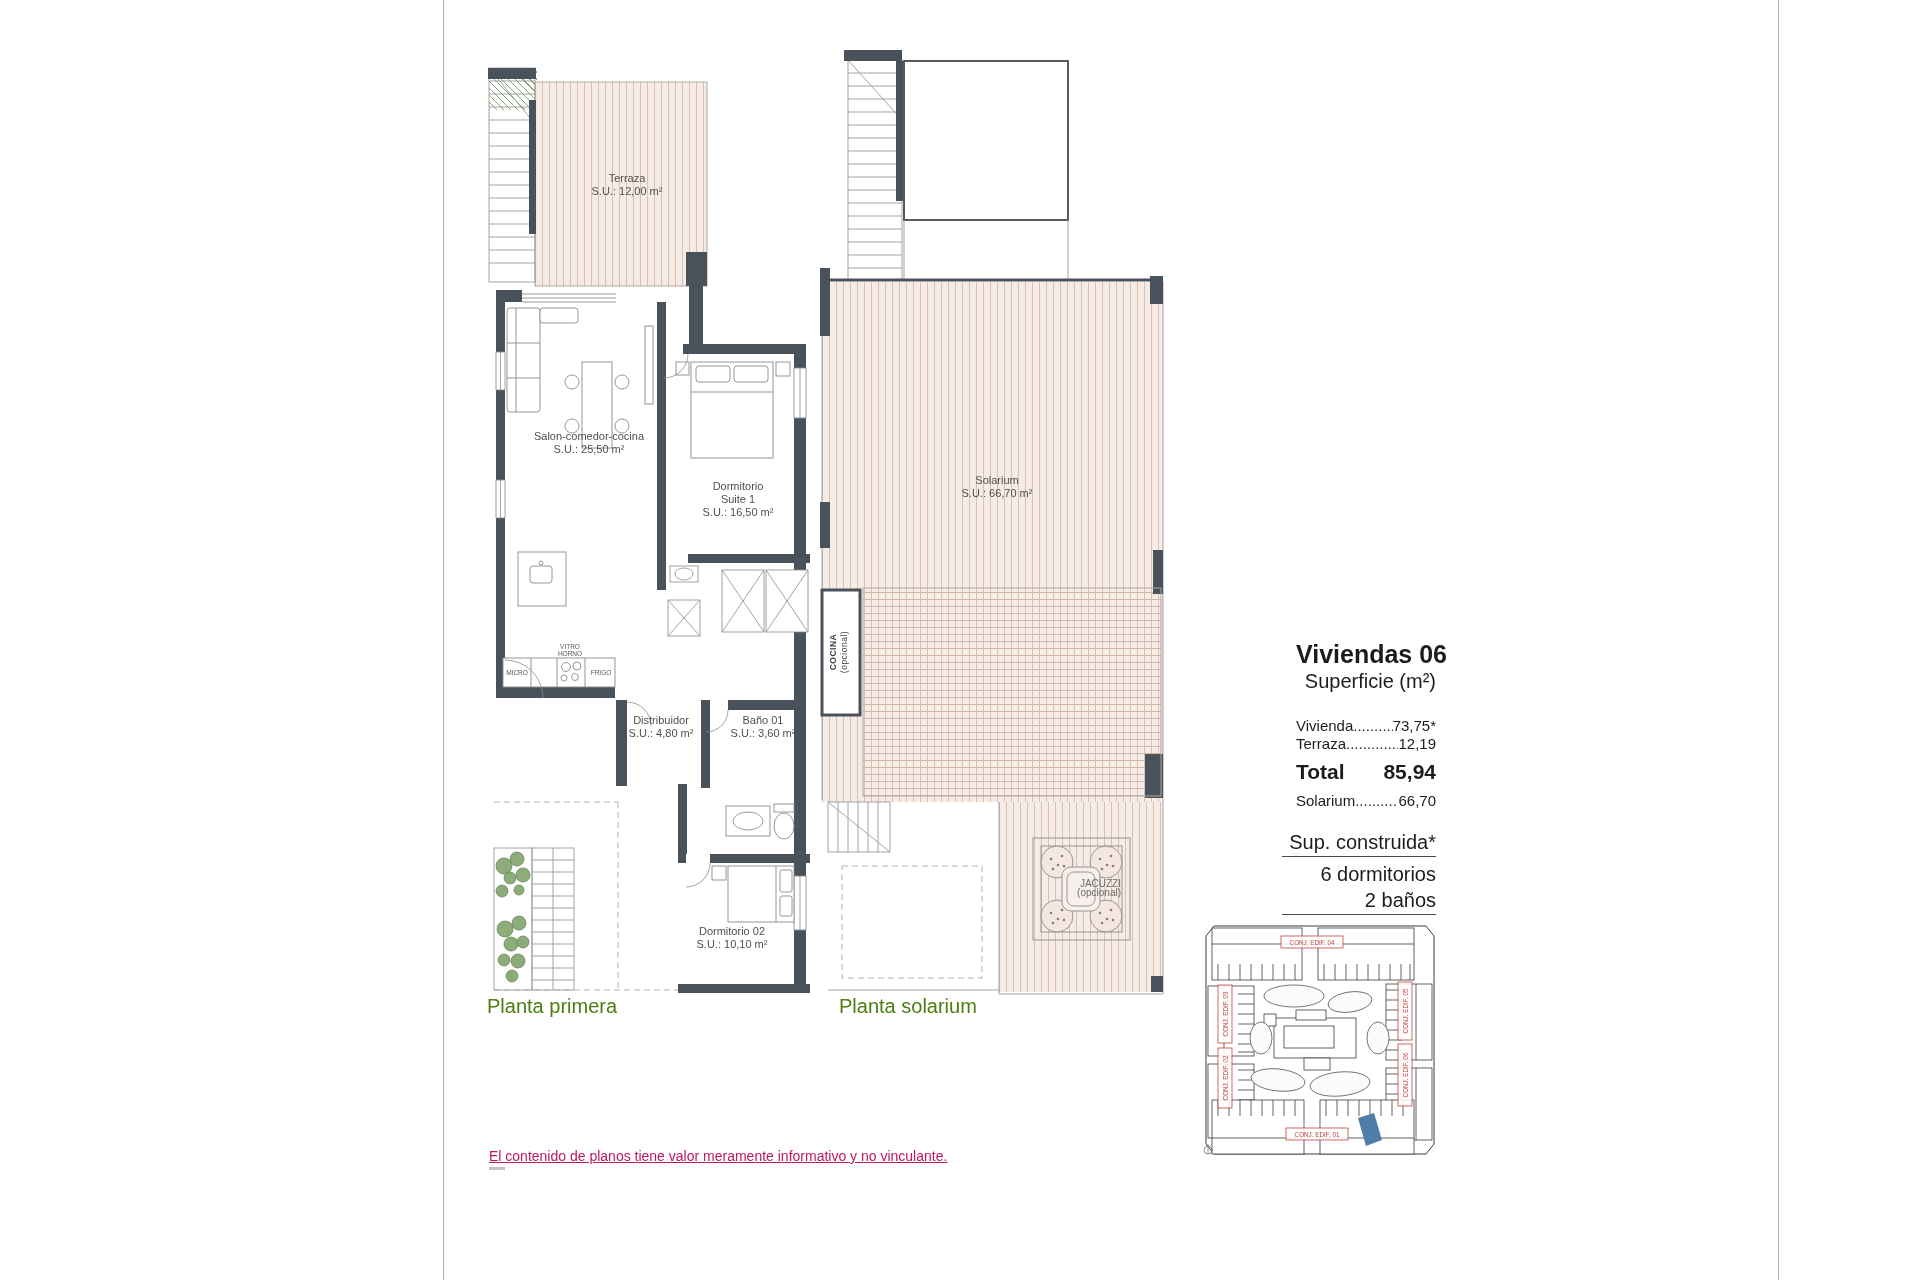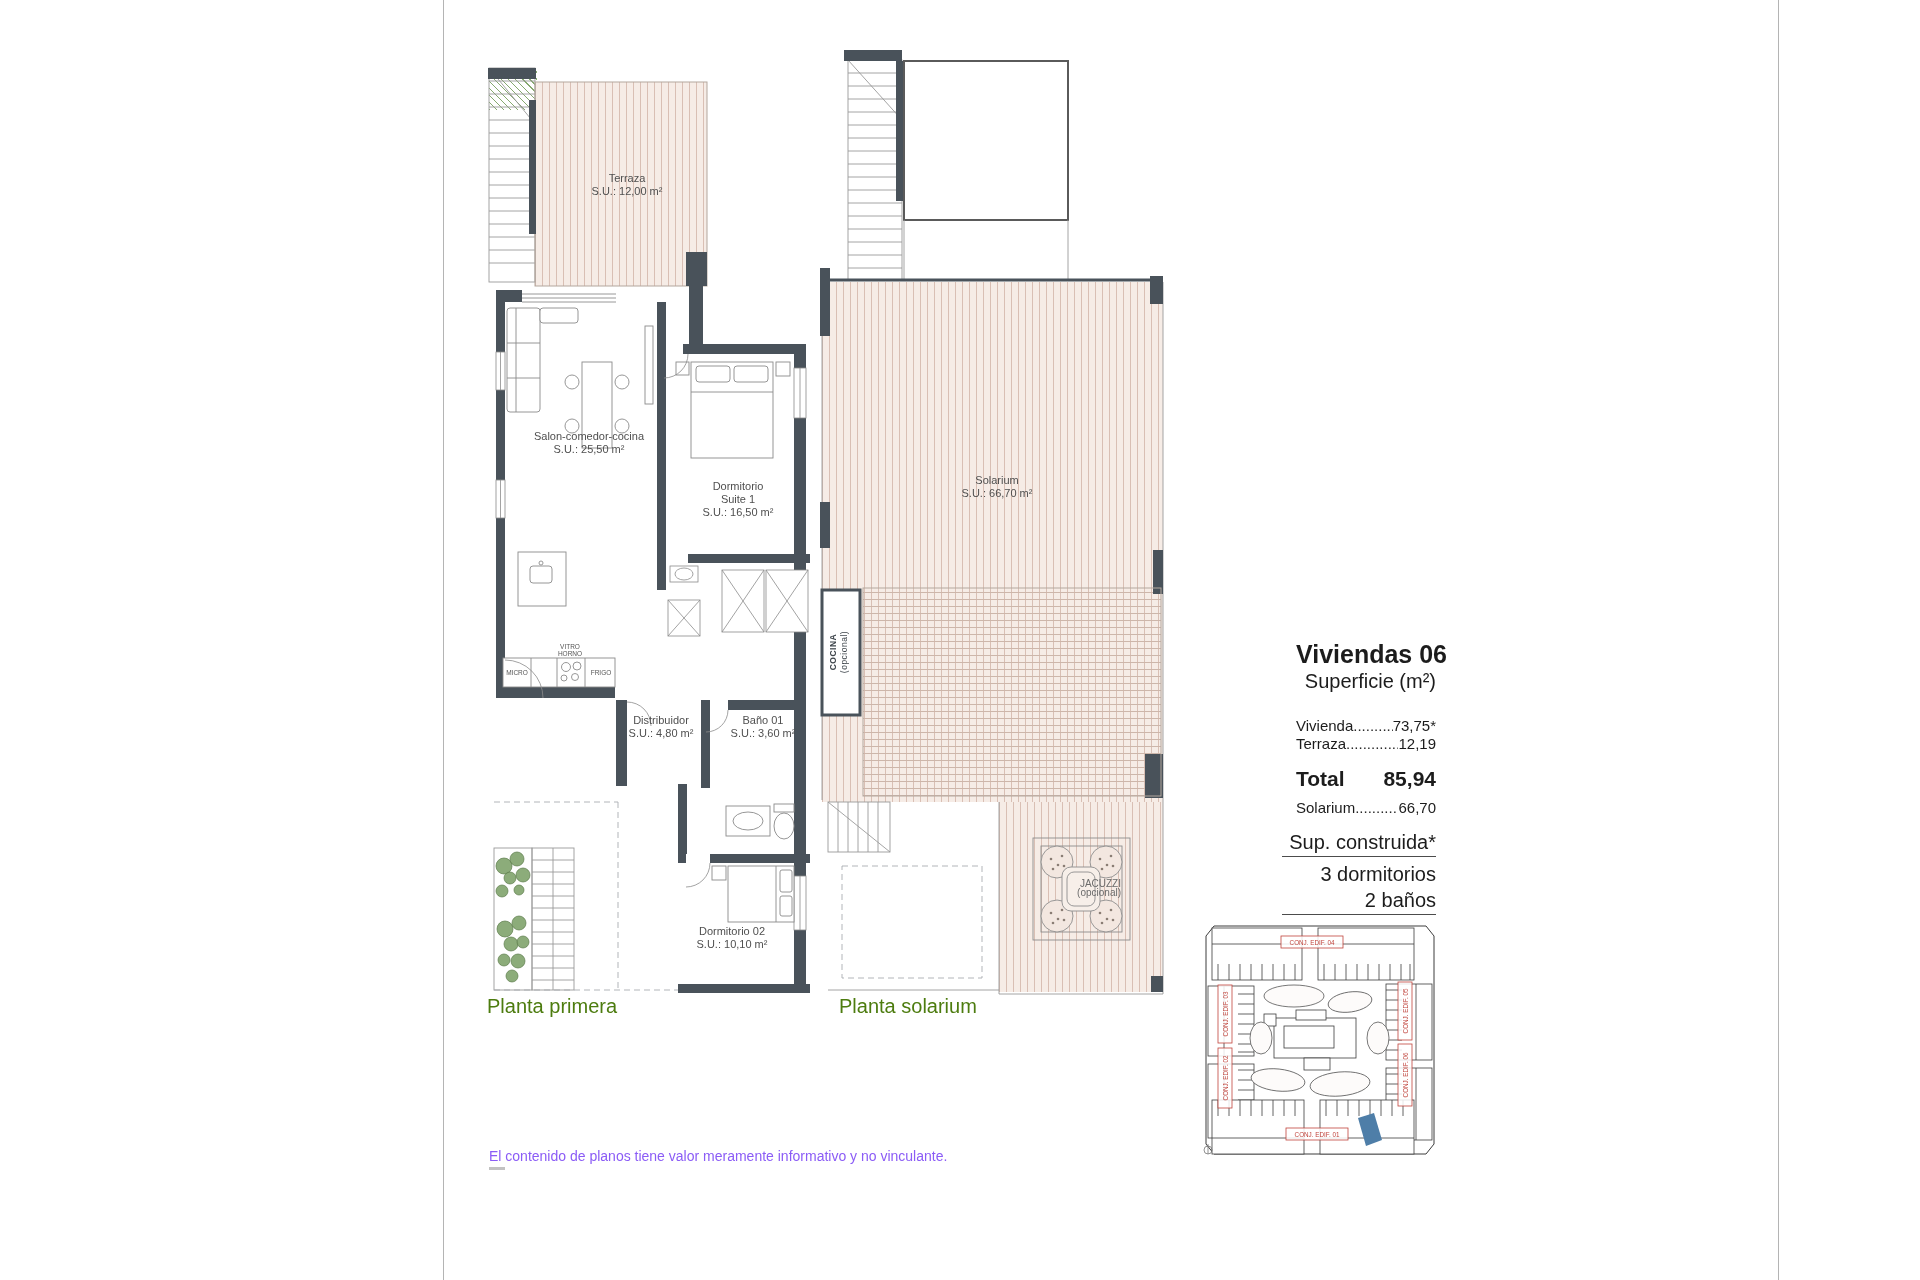--- a/index.html
+++ b/index.html
@@ -18,25 +18,25 @@
   .v-label span{display:block;}
   .jz-label{position:absolute;text-align:right;font-size:10px;line-height:9px;color:#6b6b6b;}
   .jz-label span{display:block;}
   .caption{position:absolute;font-size:20px;color:#4d7c0f;}
   
   #info{position:absolute;left:1296px;top:640px;width:140px;color:#1c1c1c;}
   #info .title{font-size:25px;font-weight:bold;text-align:right;line-height:28px;white-space:nowrap;}
   #info .subtitle{font-size:20px;text-align:right;line-height:26px;margin-bottom:23px;white-space:nowrap;}
   .info-row{display:flex;font-size:15px;line-height:17.5px;}
   .info-row .dots{flex:1;overflow:hidden;white-space:nowrap;color:#2a2a2a;}
-  .total-row{display:flex;justify-content:space-between;font-size:21px;font-weight:bold;margin-top:14px;line-height:26px;}
+  .total-row{display:flex;justify-content:space-between;font-size:21px;font-weight:bold;margin-top:7px;line-height:26px;}
   .sol-row{margin-top:7px;}
   #features{position:absolute;left:1276px;top:829px;width:160px;text-align:right;font-size:20px;line-height:26px;color:#1c1c1c;}
   .feat-rule{margin-left:auto;width:154px;border-bottom:1.5px solid #4c4c4c;margin-top:1px;margin-bottom:4px;}
-  #disclaimer{position:absolute;left:489px;top:1148px;font-size:14px;color:#8b5cf6;}
+  #disclaimer{position:absolute;left:489px;top:1148px;font-size:14px;color:#be185d;text-decoration:underline;}
   #disc-dash{position:absolute;left:489px;top:1167px;width:16px;height:3px;background:#c2c2c2;}
   
   #siteplan{position:absolute;left:1198px;top:918px;width:244px;height:244px;}
   #siteplan text{font-size:6.3px;fill:#c0443c;text-anchor:middle;font-family:"Liberation Sans",sans-serif;}
 </style>
 </head>
 <body>
 
 <div id="sheet">
   <div class="vline" style="left:443px"></div>
@@ -329,21 +329,21 @@
     <div class="info-row sol-row">
       <span>Solarium</span>
       <span class="dots">...........</span>
       <span>66,70</span>
     </div>
   </aside>
 
   <div id="features">
     <div>Sup. construida*</div>
     <div class="feat-rule"></div>
-    <div>3 dormitorios</div>
+    <div>6 dormitorios</div>
     <div>2 baños</div>
     <div class="feat-rule"></div>
   </div>
 
   <figure id="siteplan" style="margin:0">
     <svg width="244" height="244" viewBox="0 0 244 244">
       <path d="M16 8 H228 L236 18 V226 L228 236 H16 L8 226 V18 Z" stroke="#3c3c3c" fill="none" stroke-width="1"></path>
       <g stroke="#3c3c3c" fill="#ffffff" stroke-width="0.8">
         <rect x="14" y="10" width="90" height="52"></rect>
           <line x1="14" y1="26" x2="104" y2="26"></line>

